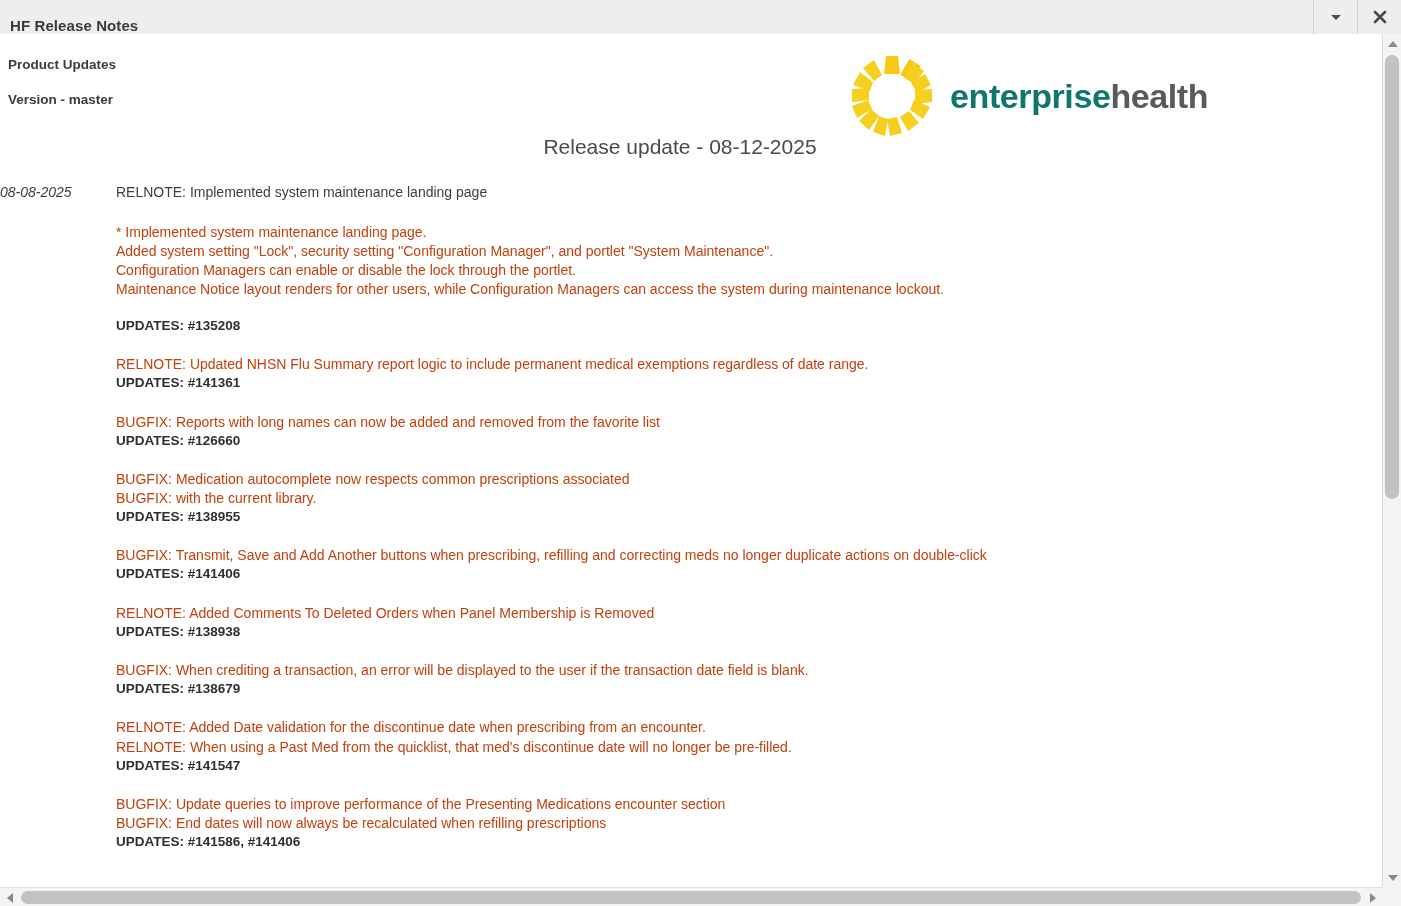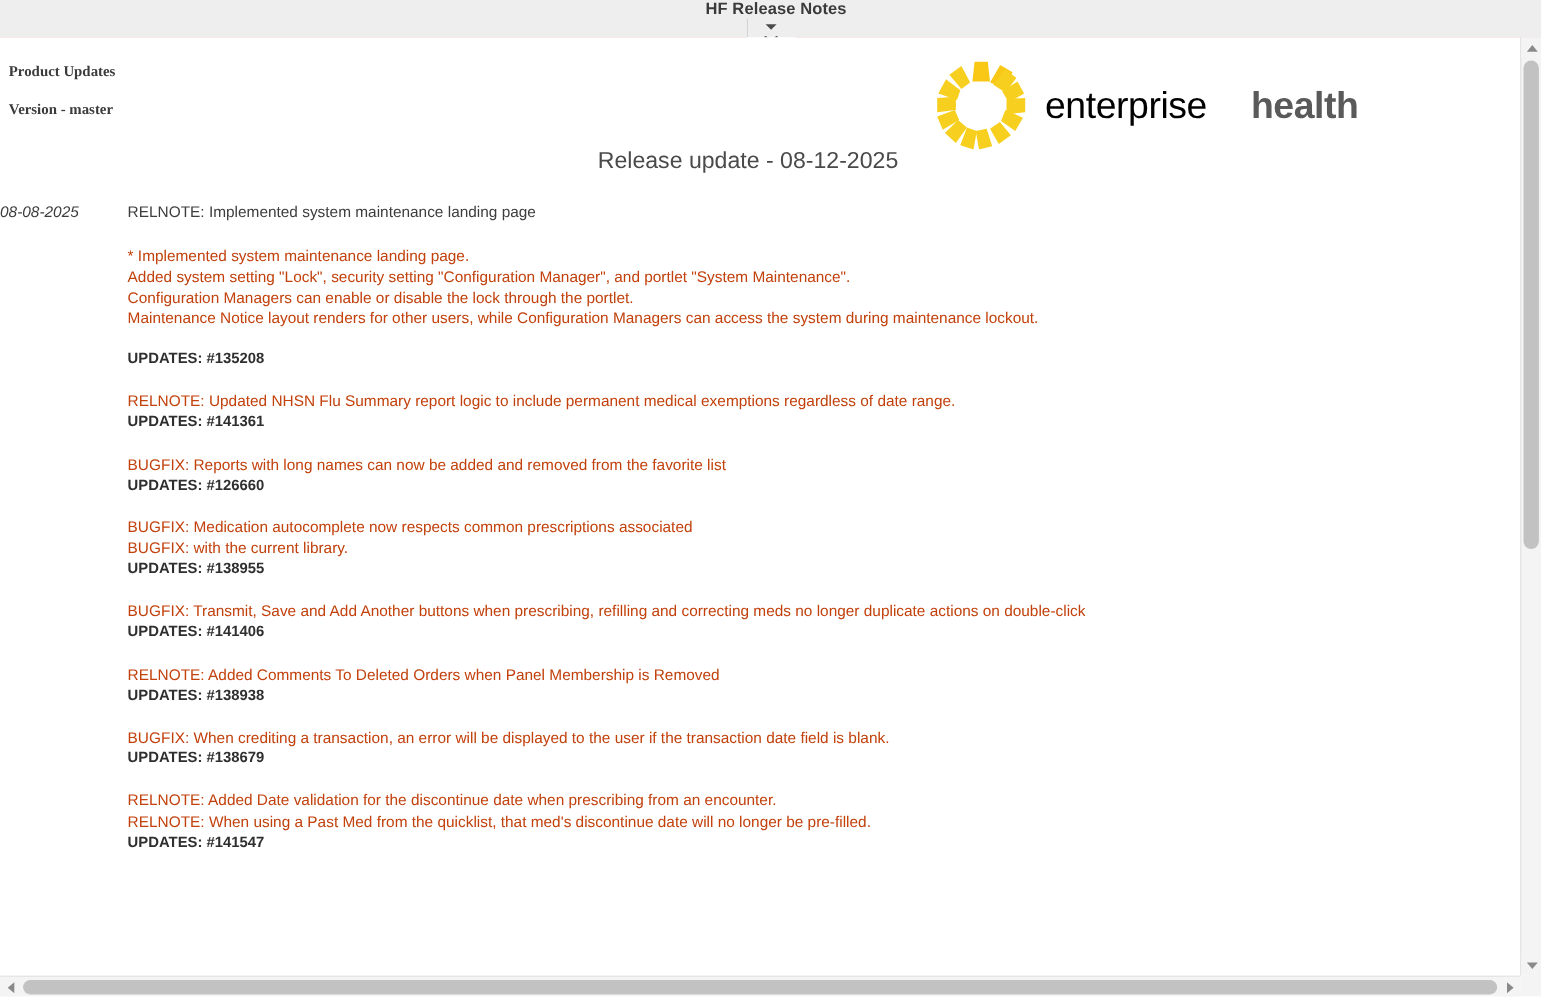--- a/index.html
+++ b/index.html
@@ -23,22 +23,21 @@
     background: #ffffff;
   }
 
   
   .titlebar {
     position: relative;
     height: 34px;
     background: #eeeeee;
     border-bottom: 1px solid #b91c1c;
     display: flex;
-    align-items: center;
-    flex-direction: column;
+    align-items: flex-end;
   }
   .titlebar-title {
     font-size: 15px;
     font-weight: bold;
     color: #3a3a3a;
     padding-left: 10px;
     letter-spacing: 0.1px;
     flex: 1 1 auto;
   }
   .titlebar-btn {
@@ -83,21 +82,20 @@
     padding-left: 8px;
     position: relative;
     z-index: 2;
   }
   .header-line {
     font-size: 13.5px;
     font-weight: bold;
     color: #3b3b3b;
     margin: 0 0 19px 0;
     line-height: 1.15;
-    font-family: Liberation Serif, serif;
   }
   .header-line:nth-child(1) { margin-top: 13px; }
 
   
   .logo {
     position: absolute;
     top: 22px;
     left: 840px;
     width: 400px;
     height: 80px;
@@ -109,22 +107,22 @@
     width: 104px;
     height: 80px;
     flex: 0 0 auto;
   }
   .logo-text {
     font-size: 34px;
     letter-spacing: -0.4px;
     margin-left: 6px;
     white-space: nowrap;
   }
-  .logo-text .t1 { color: #000000; font-weight: normal; }
-  .logo-text .t2 { color: #5a5a5a; font-weight: bold; margin-left: 40px; }
+  .logo-text .t1 { color: #0f766e; font-weight: bold; }
+  .logo-text .t2 { color: #5a5a5a; font-weight: bold; }
 
   .release-title {
     text-align: center;
     font-size: 21px;
     color: #4a4a4a;
     margin: 28px 0 0 0;
     padding-right: 22px;
   }
 
   
@@ -346,20 +344,25 @@
                 <div class="line">BUGFIX: When crediting a transaction, an error will be displayed to the user if the transaction date field is blank.</div>
                 <div class="updates">UPDATES: #138679</div>
               </div>
 
               <div class="block">
                 <div class="line">RELNOTE: Added Date validation for the discontinue date when prescribing from an encounter.</div>
                 <div class="line">RELNOTE: When using a Past Med from the quicklist, that med's discontinue date will no longer be pre-filled.</div>
                 <div class="updates">UPDATES: #141547</div>
               </div>
 
+              <div class="block">
+                <div class="line">BUGFIX: Update queries to improve performance of the Presenting Medications encounter section</div>
+                <div class="line">BUGFIX: End dates will now always be recalculated when refilling prescriptions</div>
+                <div class="updates">UPDATES: #141586, #141406</div>
+              </div>
 
             </div>
           </div>
         </div>
 
       </div>
     </div>
 
     <div class="scroll-v">
       <div class="sb-arrow up">

